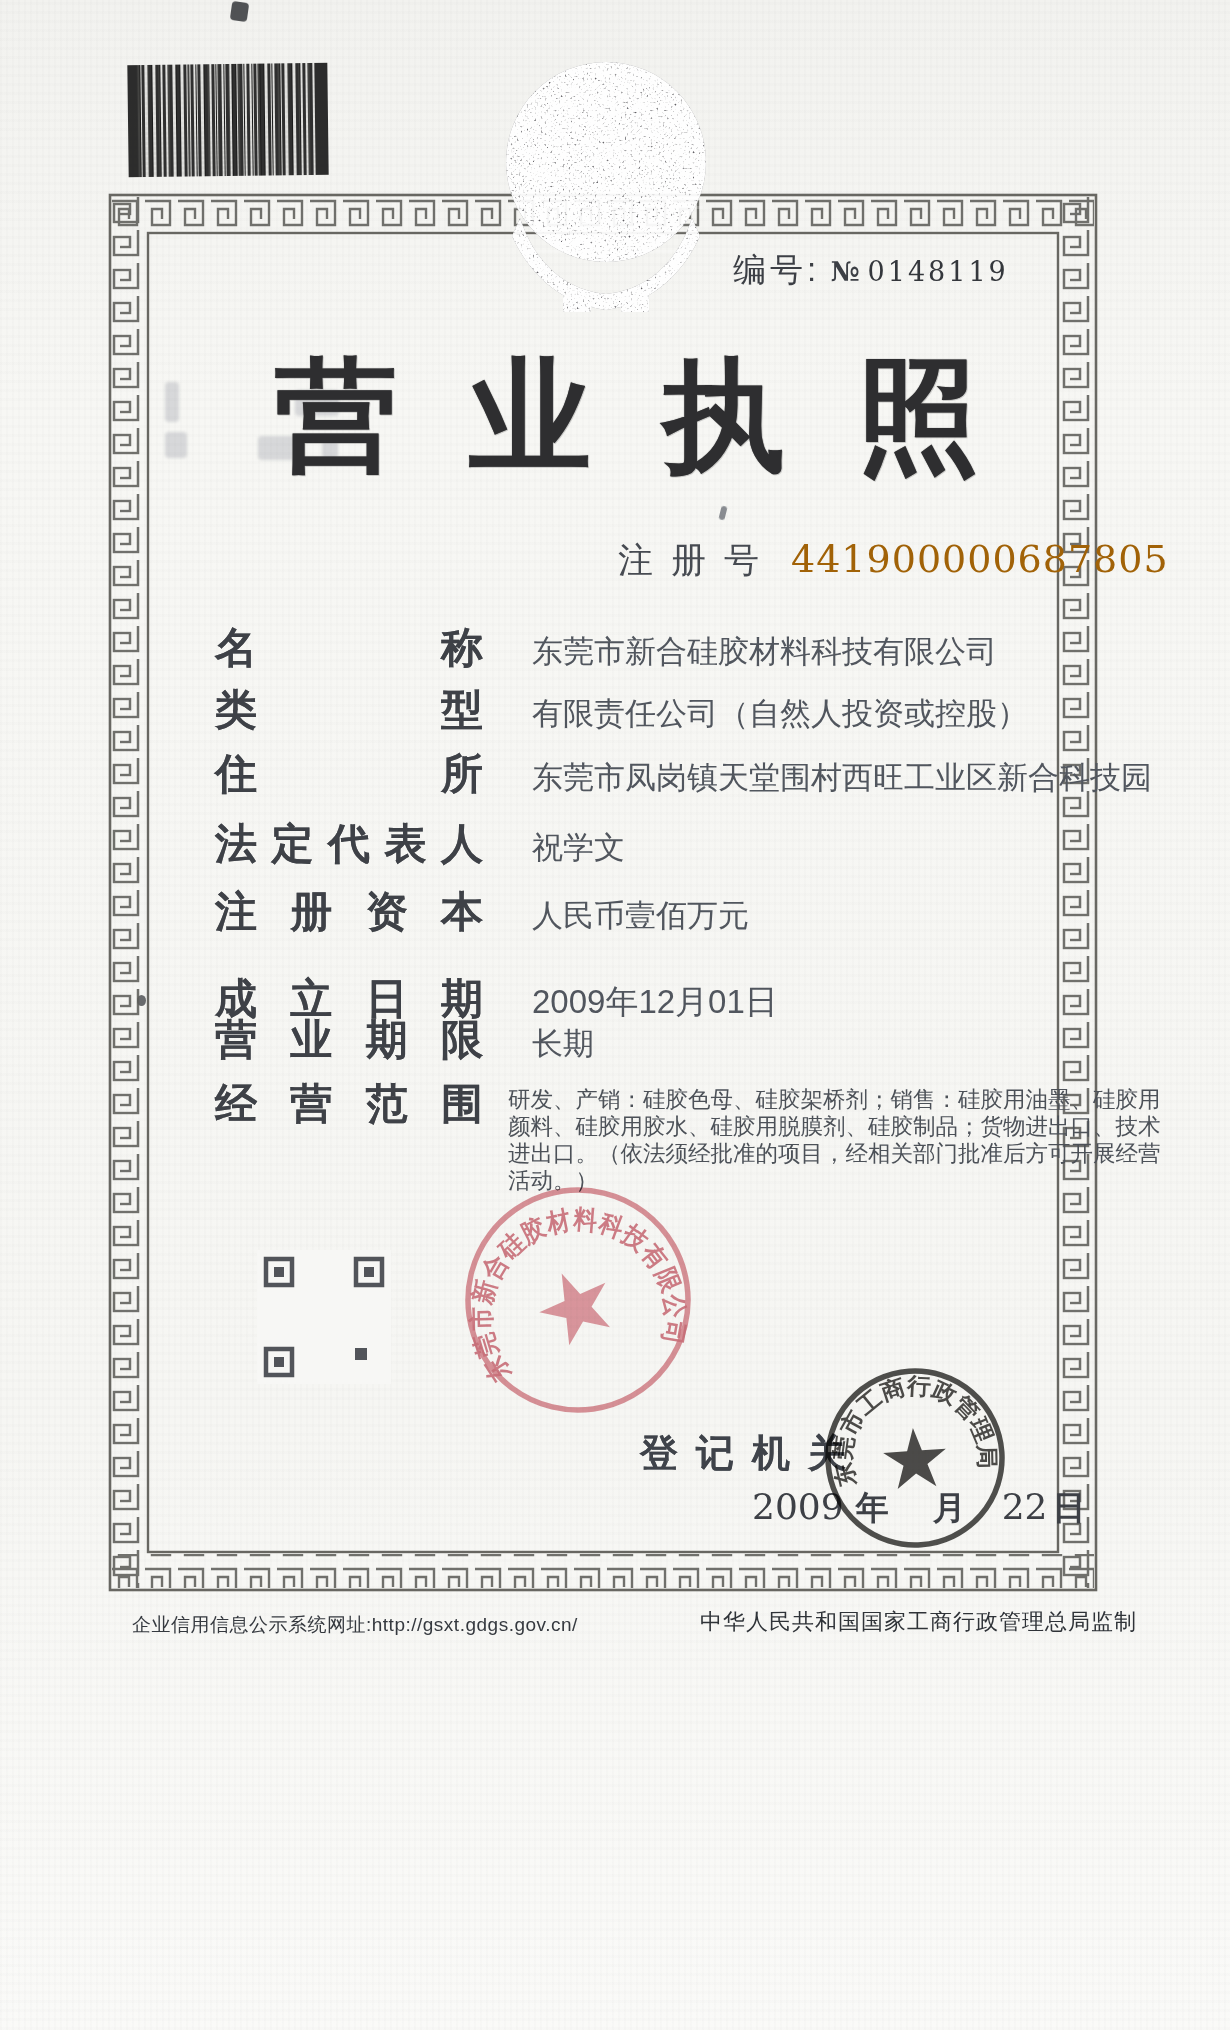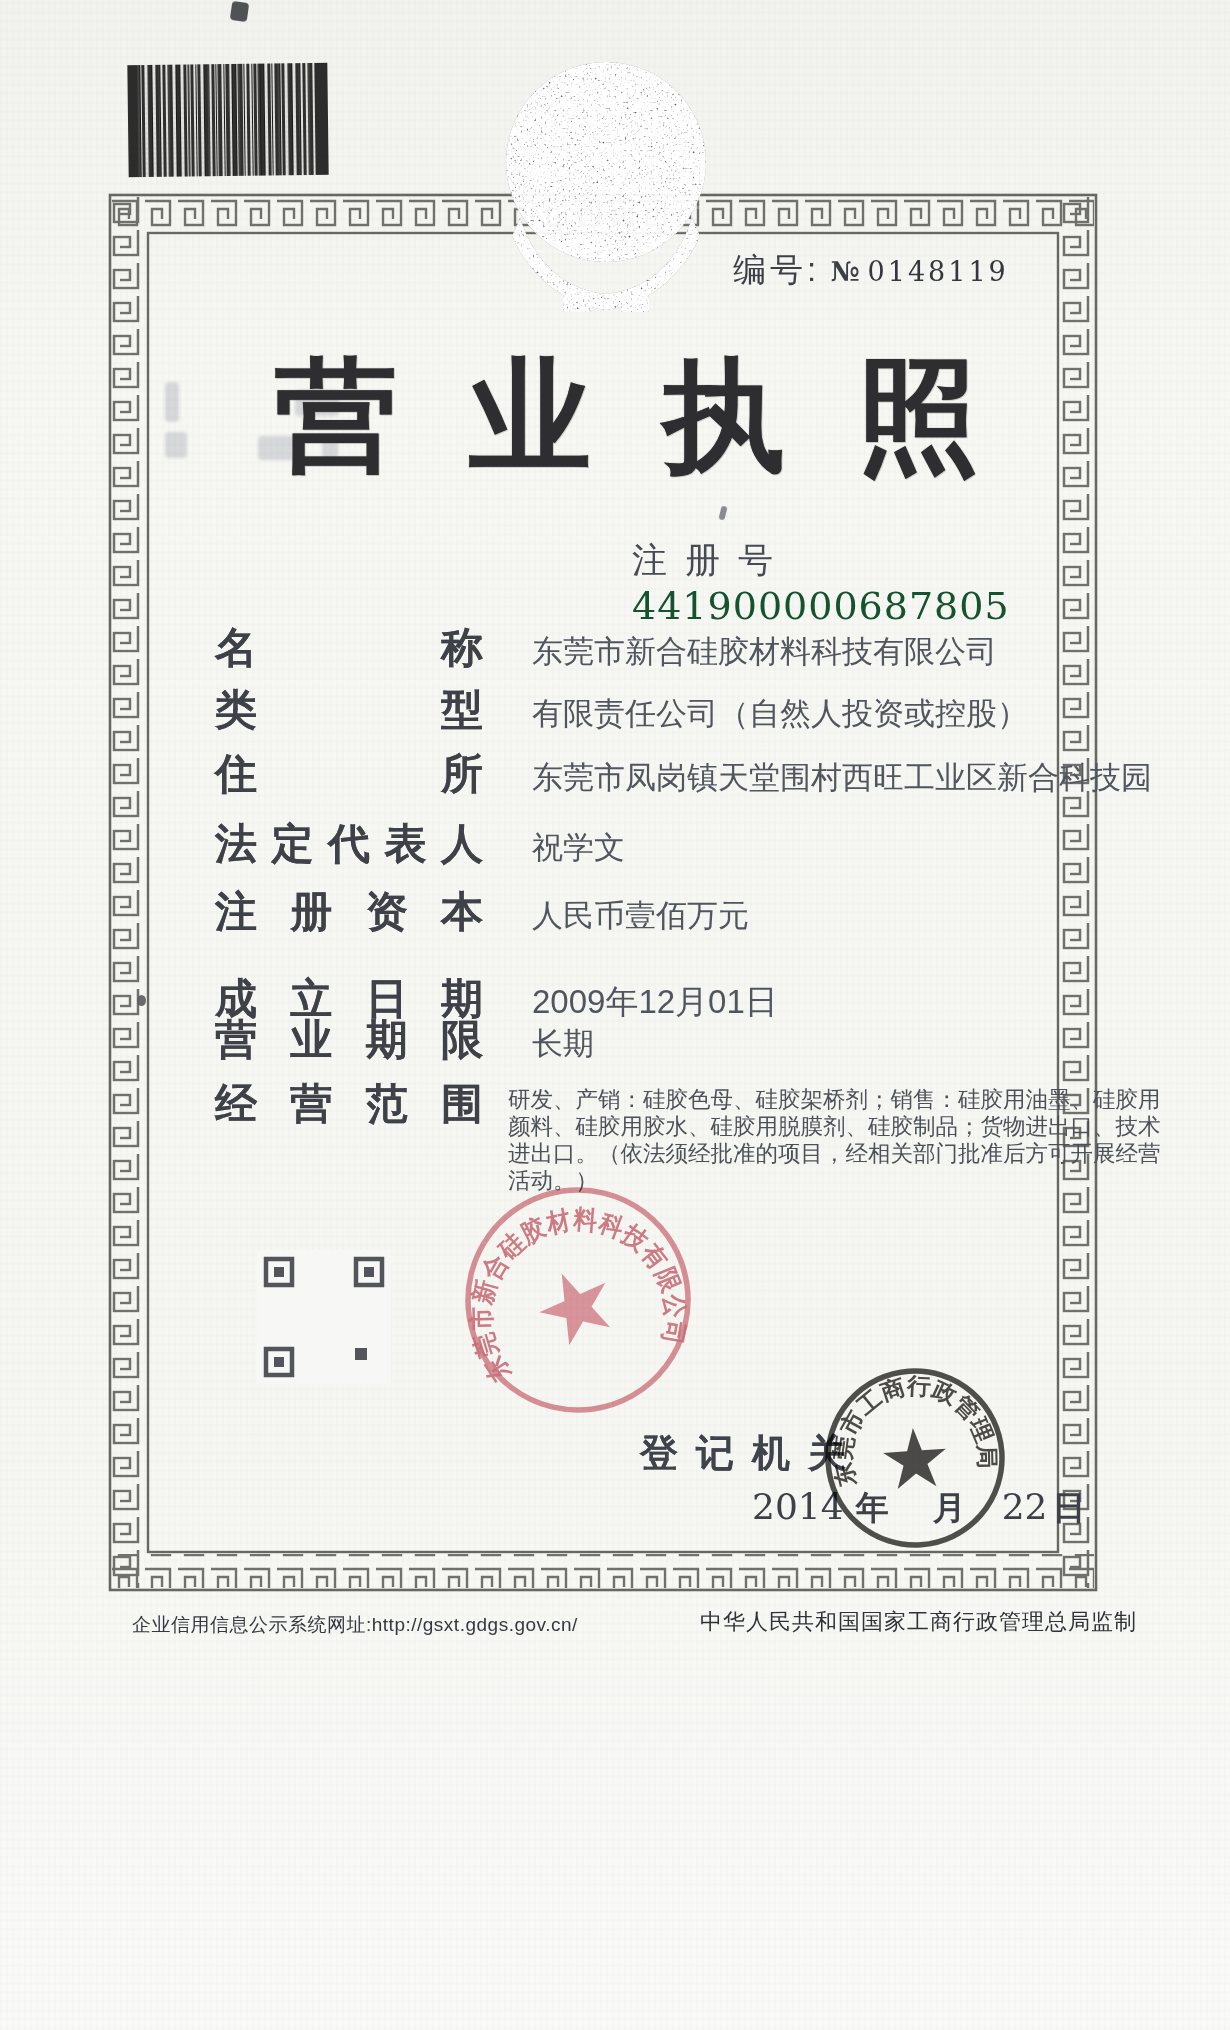--- a/index.html
+++ b/index.html
@@ -27,23 +27,23 @@
   
   .serial{position:absolute;left:733px;top:248px;z-index:5;white-space:nowrap;color:#3c3f45;}
   .serial .lab{font-size:33px;letter-spacing:4px;}
   .serial .mark{font-family:"DejaVu Serif",serif;font-weight:700;font-size:27px;margin:0 8px 0 10px;}
   .serial .num{font-family:"DejaVu Serif",serif;font-size:27px;letter-spacing:3px;color:#34373c;}
   
   .title{position:absolute;left:50%;top:336px;transform:translateX(-50%);margin-left:48px;z-index:5;
     font-size:122px;font-weight:900;letter-spacing:72px;white-space:nowrap;color:#2e2e30;
     text-shadow:0 0 1px rgba(46,46,48,.8),1px 1px 0 rgba(120,120,120,.25);}
   
-  .regno{position:absolute;left:618px;top:537px;z-index:5;display:flex;align-items:baseline;color:#474b52;flex-direction:column;}
+  .regno{position:absolute;left:618px;top:537px;z-index:5;display:flex;align-items:baseline;color:#474b52;}
   .regno .rlab{font-size:35px;letter-spacing:18px;}
-  .regno .rnum{font-family:"DejaVu Serif",serif;font-size:38px;letter-spacing:1px;margin-left:14px;color:#14532d;}
+  .regno .rnum{font-family:"DejaVu Serif",serif;font-size:38px;letter-spacing:1px;margin-left:14px;color:#a16207;}
   
   .row{position:absolute;left:215px;display:flex;align-items:baseline;z-index:5;gap:24px;}
   .f-label{width:268px;font-size:42px;font-weight:600;color:#3e4147;
     text-align:justify;text-align-last:justify;text-shadow:0 0 .6px rgba(62,65,71,.7);}
   .f-value{margin-left:25px;font-size:31px;color:#51565e;white-space:nowrap;}
   .row.r0{top:620px}.row.r1{top:682px}.row.r2{top:746px}.row.r3{top:816px}
   .row.r4{top:884px}.row.r5{top:948px}.row.r6{top:1012px}
   .row.r5 .f-value,.regnum{font-size:33px;margin-top:32px;}
   .scope-label{position:absolute;left:215px;top:1076px;z-index:5;}
   .scope-lines{position:absolute;left:508px;top:1086px;z-index:5;width:600px;}
@@ -225,21 +225,21 @@
     <polygon points="0,-1 0.2245,-0.309 0.951,-0.309 0.3633,0.118 0.5878,0.809 0,0.382 -0.5878,0.809 -0.3633,0.118 -0.951,-0.309 -0.2245,-0.309" transform="translate(118,128) scale(38) rotate(-16)" fill="#d06a76" opacity=".75"></polygon>
     <text font-size="26" fill="#cb6370" letter-spacing="1" opacity=".9" font-weight="600">
       <textPath href="#redArc" textLength="366" lengthAdjust="spacingAndGlyphs">东莞市新合硅胶材料科技有限公司</textPath>
     </text>
   </g>
 </svg>
 
 <div class="registry">登记机关</div>
 
 <div class="issue-date">
-  <span class="num y">2014</span>
+  <span class="num y">2009</span>
   <span class="unit yu">年</span>
   <span class="unit mu">月</span>
   <span class="num d">22</span>
   <span class="unit">日</span>
 </div>
 
 <svg class="black-seal" width="200" height="200">
   <defs>
     <path id="blkArc" d="M 39.9,121.9 A 64,64 0 1 1 160.1,121.9" fill="none"></path>
   </defs>

